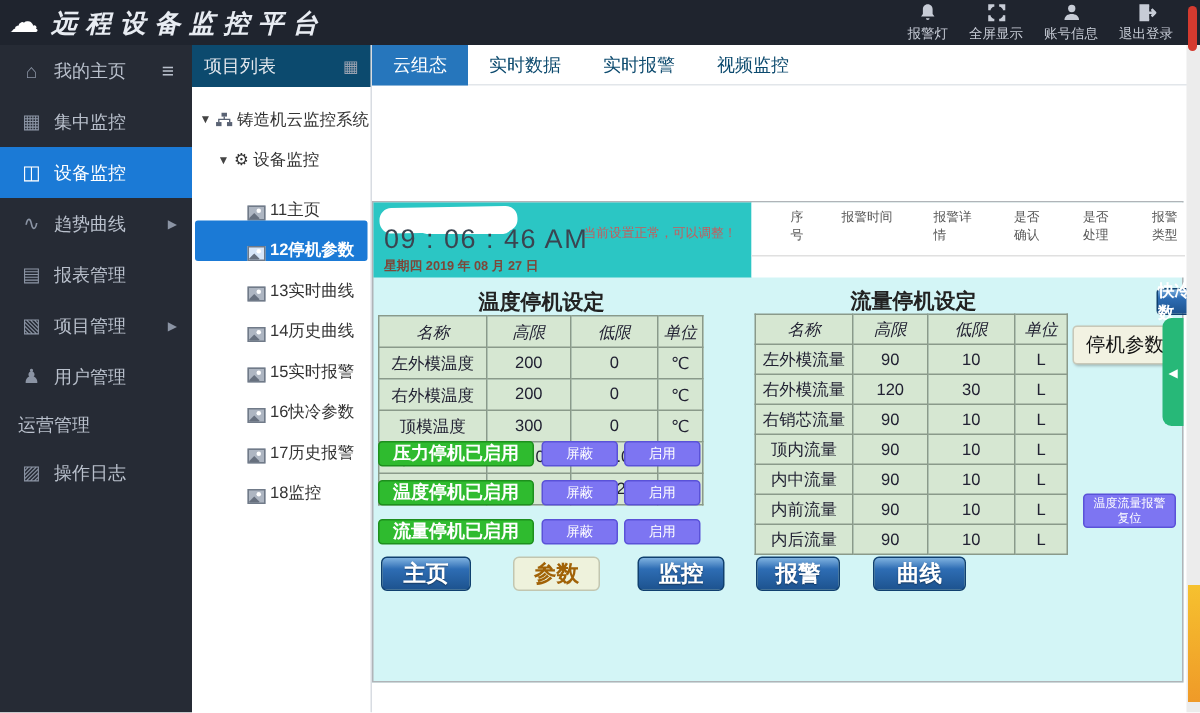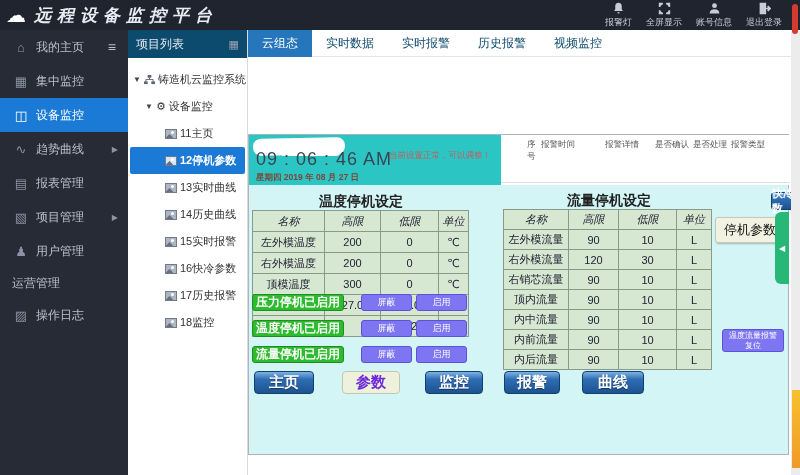--- a/index.html
+++ b/index.html
@@ -28,21 +28,21 @@
   
   .proj-panel { position:absolute; left:128px; top:30px; width:120px; height:445px; background:#fff; border-right:1px solid #d8dce2; z-index:3; }
   .proj-header { height:28px; background:#0c4a6e; color:#e4e8ee; font-size:12px; display:flex; align-items:center; padding:0 8px; }
   .proj-header .ph-icon { margin-left:auto; font-size:11px; color:#9aa2b0; }
   .tree { padding-top:8px; }
   .tree-row { position:relative; height:27px; display:flex; align-items:center; font-size:11px; color:#333; cursor:pointer; white-space:nowrap; }
   .tree-row .caret { font-size:8px; color:#444; margin-right:3px; }
   .tree-row .t-icon { margin-right:3px; display:inline-flex; }
   .tree-row.root { padding-left:5px; }
   .tree-row.group { padding-left:17px; }
-  .tree-row.leaf { padding-left:37px; }
+  .tree-row.leaf { padding-left:37px;align-items:flex-end; }
   .tree-row.leaf.active { background:#1b7ad6; color:#fff; margin:0 2px; padding-left:35px; border-radius:2px; font-weight:bold; }
   .pic-box { width:12px; height:10px; border:1px solid #707a88; background:#aeb6c2; position:relative; overflow:hidden; }
   .pic-box::after { content:""; position:absolute; left:1px; bottom:-2px; width:5px; height:5px; background:#67707e; transform:rotate(45deg); }
   .pic-box::before { content:""; position:absolute; right:2px; top:1px; width:3px; height:3px; border-radius:50%; background:#fff; }
   .tree-row.leaf.active .pic-box { background:#d7e6f8; }
 
   
   .main { position:absolute; left:248px; top:29px; width:552px; height:445px; background:#fff; }
   .tabbar { height:28px; background:#fff; border-bottom:1px solid #e2e6ea; display:flex; }
   .tab { height:28px; padding:0 14px; display:flex; align-items:center; font-size:12px; color:#0c4a6e; cursor:pointer; }
@@ -51,35 +51,35 @@
   
   .scada { position:absolute; left:0px; top:105px; width:541px; height:321px; border:1px solid #b0b4b8; background:#d3f5f6; }
   .clock-panel { position:absolute; left:0; top:0; width:252px; height:50px; background:#2bc6c4; }
   .redact { position:absolute; left:4px; top:3px; width:92px; height:17px; background:#fff; border-radius:8px; transform:rotate(-1deg); }
   .redact2 { position:absolute; left:30px; top:10px; width:62px; height:11px; background:#fff; border-radius:6px; }
   .clock-time { position:absolute; left:7px; top:14px; font-size:18px; color:#3a4450; letter-spacing:1px; }
   .clock-date { position:absolute; left:7px; top:37px; font-size:8.5px; color:#7e4638; font-weight:bold; }
   .clock-msg { position:absolute; right:10px; top:15px; font-size:8.5px; color:#c75b5b; }
 
   .alarm-strip { position:absolute; left:252px; top:0; width:289px; height:50px; background:#fff; }
-  .alarm-head { display:flex; padding-top:4px; border-bottom:1px solid #e0e0e0; padding-bottom:19px; }
+  .alarm-head { display:flex; padding-top:4px; border-bottom:1px solid #e0e0e0; padding-bottom:7px;gap:20px; }
   .alarm-head span { font-size:8.5px; color:#555; }
 
   .sec-title { position:absolute; font-size:14px; font-weight:bold; color:#222; font-family:"Liberation Serif","DejaVu Serif",serif; }
   .set-table { position:absolute; border-collapse:collapse; }
   .set-table th, .set-table td { border:1px solid #8a9a8a; background:#d6e7d2; font-size:11px; color:#223; text-align:center; font-weight:normal; }
   .set-table th { font-family:"Liberation Serif","DejaVu Serif",serif; font-style:italic; }
   .temp-table th, .temp-table td { height:21px; }
   .flow-table th, .flow-table td { height:20px; }
 
-  .status-row-btn { position:absolute; width:92px; height:17px; background:#2fbb2f; border:1px solid #1d8f1d; border-radius:3px; color:#fff; font-size:12px; font-weight:bold; display:flex; align-items:center; justify-content:center; cursor:pointer; }
+  .status-row-btn { position:absolute; width:104px; height:17px; background:#2fbb2f; border:1px solid #1d8f1d; border-radius:3px; color:#fff; font-size:12px; font-weight:bold; display:flex; align-items:center; justify-content:center; cursor:pointer; }
   .small-purple { position:absolute; width:51px; height:17px; background:#7d75f2; border:1px solid #5a52d8; border-radius:3px; color:#fff; font-size:9px; display:flex; align-items:center; justify-content:center; cursor:pointer; }
 
   .nav-btn { position:absolute; height:23px; background:linear-gradient(180deg,#7fb2e0 0%,#2e6db4 35%,#1d538f 100%); border:1px solid #10406f; border-radius:4px; color:#fff; font-size:15px; font-weight:bold; display:flex; align-items:center; justify-content:center; cursor:pointer; text-shadow:0 1px 1px rgba(0,0,0,.4); }
-  .nav-btn.pale { background:#eef2dc; color:#6d28d9; border:1px solid #c2c6b0; text-shadow:none; }
+  .nav-btn.pale { background:#eef2dc; color:#a16207; border:1px solid #c2c6b0; text-shadow:none; }
 
   .side-btn-blue { position:absolute; height:18px; background:linear-gradient(180deg,#7fb2e0 0%,#2e6db4 35%,#1d538f 100%); border:1px solid #10406f; border-radius:3px; color:#fff; font-size:11px; font-weight:bold; display:flex; align-items:center; justify-content:center; cursor:pointer; }
   .side-btn-pale { position:absolute; height:26px; background:#f2f2e2; border:1px solid #c8c8b8; border-radius:3px; color:#111; font-size:13px; display:flex; align-items:center; justify-content:center; cursor:pointer; box-shadow:1px 1px 2px rgba(0,0,0,.25); }
   .reset-btn { position:absolute; width:62px; height:23px; background:#7d75f2; border:1px solid #5a52d8; border-radius:3px; color:#fff; font-size:8px; line-height:1.25; text-align:center; display:flex; flex-direction:column; align-items:center; justify-content:center; cursor:pointer; }
   .collapse-tab { position:absolute; right:-1px; top:77px; width:14px; height:72px; background:#27b878; border-radius:6px 0 0 6px; color:#fff; font-size:8px; display:flex; align-items:center; justify-content:center; cursor:pointer; }
 
   
   .page-scroll { position:absolute; right:0; top:0; width:9px; height:475px; z-index:9; }
   .page-scroll .track { position:absolute; left:0; top:30px; width:9px; height:445px; background:#ececec; }
   .thumb-red { position:absolute; left:1px; top:4px; width:6px; height:30px; background:#d43a2f; border-radius:3px; }
@@ -236,21 +236,20 @@
         <span>18监控</span>
       </div>
     </div>
   </aside>
 
   <main class="main">
     <div class="tabbar">
       <div class="tab active">云组态</div>
       <div class="tab">实时数据</div>
       <div class="tab">实时报警</div>
-      <div class="tab">历史报警</div>
       <div class="tab">视频监控</div>
     </div>
 
     <section class="scada">
 
       <div class="clock-panel">
         <div class="redact"></div>
         <div class="redact2"></div>
         <div class="clock-time">09 : 06 : 46 AM</div>
         <div class="clock-date">星期四  2019 年 08 月 27 日</div>

